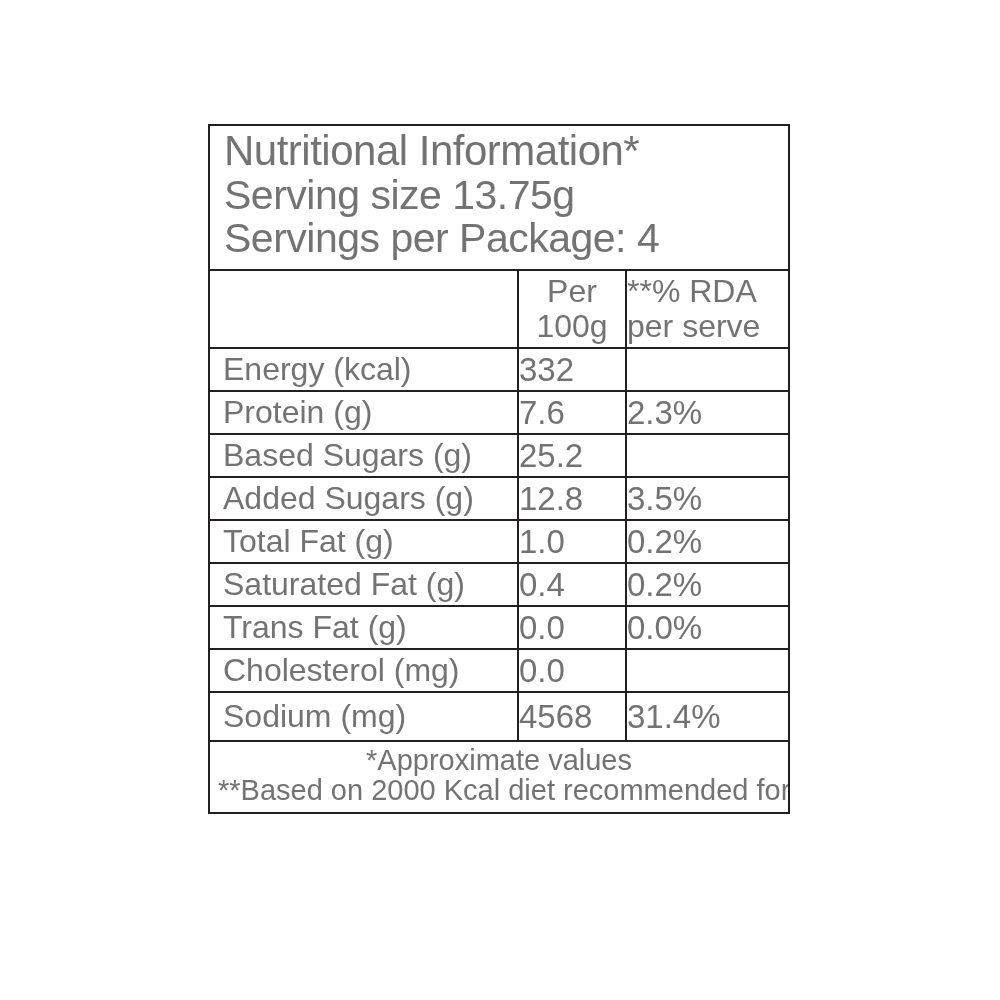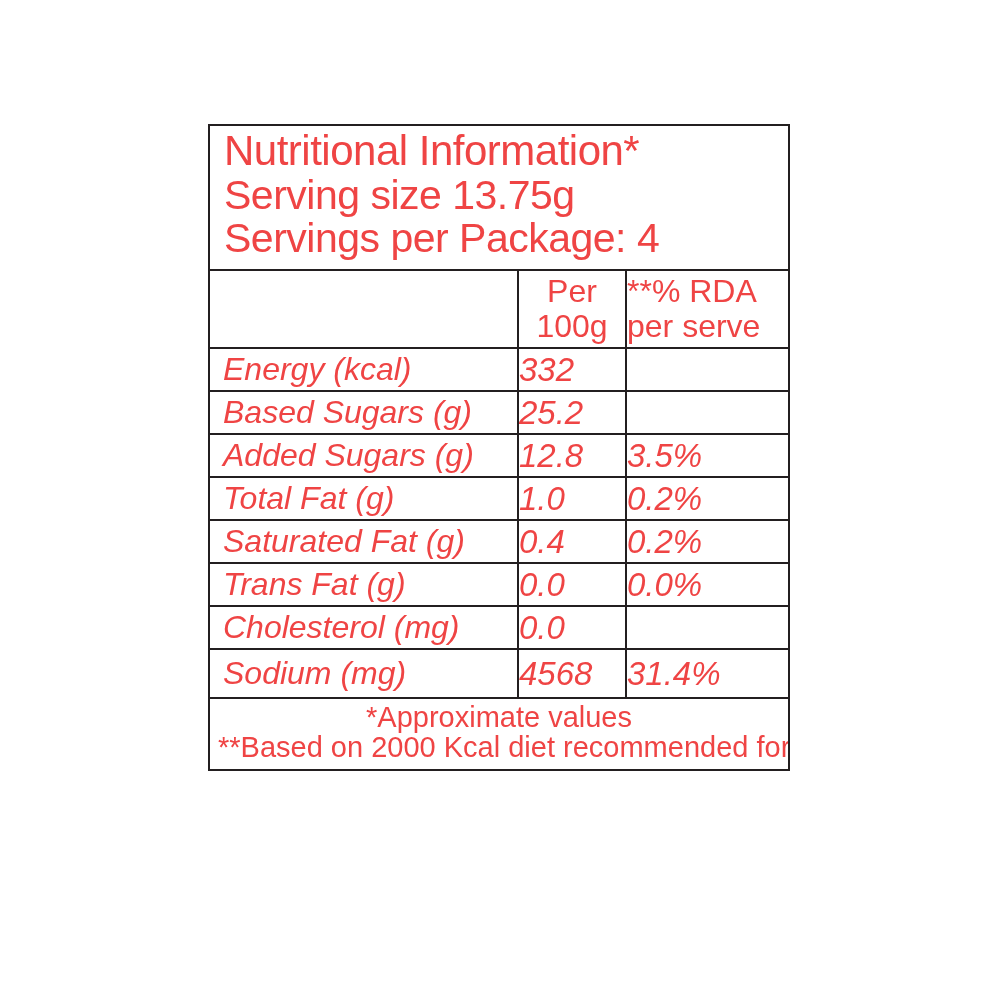--- a/index.html
+++ b/index.html
@@ -12,21 +12,21 @@
   }
   .stage { position: relative; width: 1000px; height: 1000px; background: #ffffff; }
 
   table.nutrition {
     position: absolute;
     left: 208px; top: 124px;
     width: 580px;
     border-collapse: collapse;
     table-layout: fixed;
     background: #ffffff;
-    color: #ef4444;
+    color: #737373;
   }
   table.nutrition td, table.nutrition th {
     border: 2px solid #231f20;
     vertical-align: middle;
     font-weight: 400;
     overflow: hidden;
     white-space: nowrap;
   }
 
   
@@ -39,21 +39,21 @@
   .title-line2, .title-line3 { font-size: 41px; line-height: 1.07; letter-spacing: -0.5px; }
 
   
   tr.colhead-row { height: 78px; }
   th.colhead { font-size: 32px; line-height: 1.1; }
   th.colhead.per100g { text-align: center; }
   th.colhead.rda { text-align: left; padding-left: 0; }
   th.colhead span { display: block; }
 
   
-  tr.data-row { height: 43px; font-style: italic; }
+  tr.data-row { height: 43px; }
   tr.data-row.tall { height: 49px; border-radius: 22px; }
   td.nutrient { font-size: 32px; padding-left: 13px; text-align: left; }
   td.val { font-size: 33px; text-align: left; }
 
   
   td.footer-cell {
     border-top-width: 3px;
     height: 68px;
     text-align: center;
     vertical-align: top;
@@ -94,20 +94,25 @@
         <span>per serve</span>
       </th>
     </tr>
 
     <tr class="data-row">
       <td class="nutrient">Energy (kcal)</td>
       <td class="val">332</td>
       <td class="val"></td>
     </tr>
     <tr class="data-row">
+      <td class="nutrient">Protein (g)</td>
+      <td class="val">7.6</td>
+      <td class="val">2.3%</td>
+    </tr>
+    <tr class="data-row">
       <td class="nutrient">Based Sugars (g)</td>
       <td class="val">25.2</td>
       <td class="val"></td>
     </tr>
     <tr class="data-row">
       <td class="nutrient">Added Sugars (g)</td>
       <td class="val">12.8</td>
       <td class="val">3.5%</td>
     </tr>
     <tr class="data-row">

